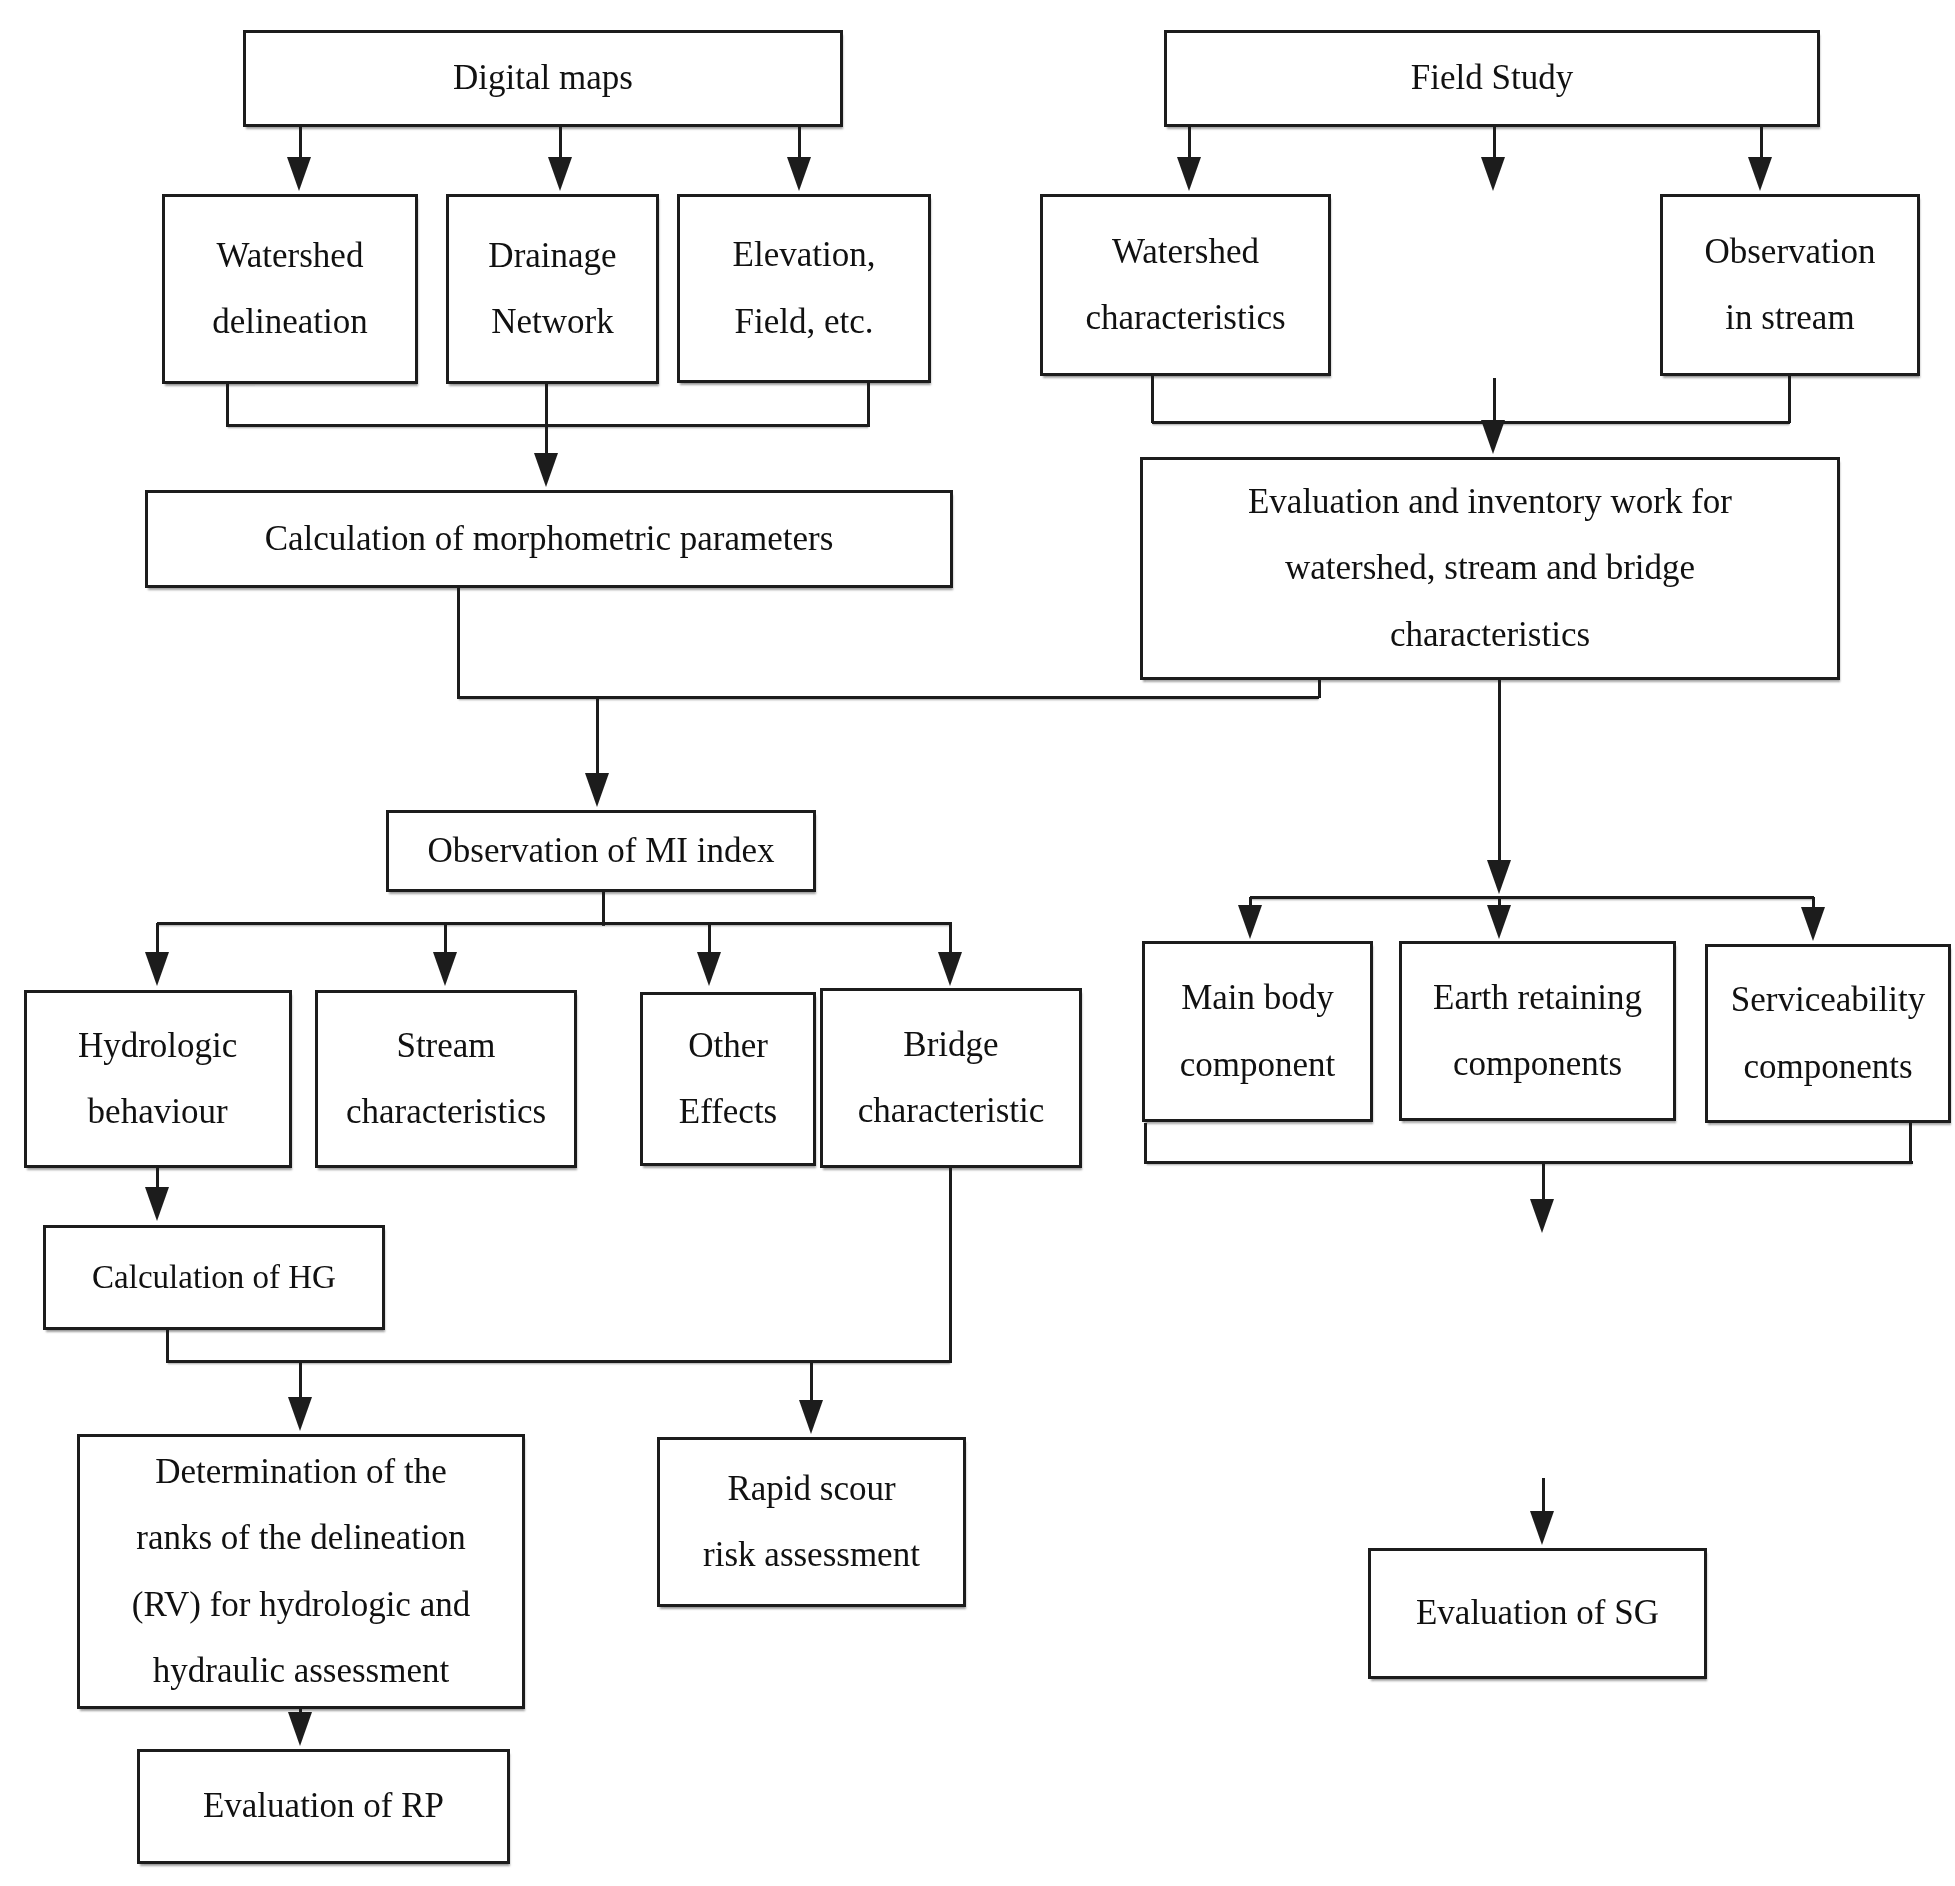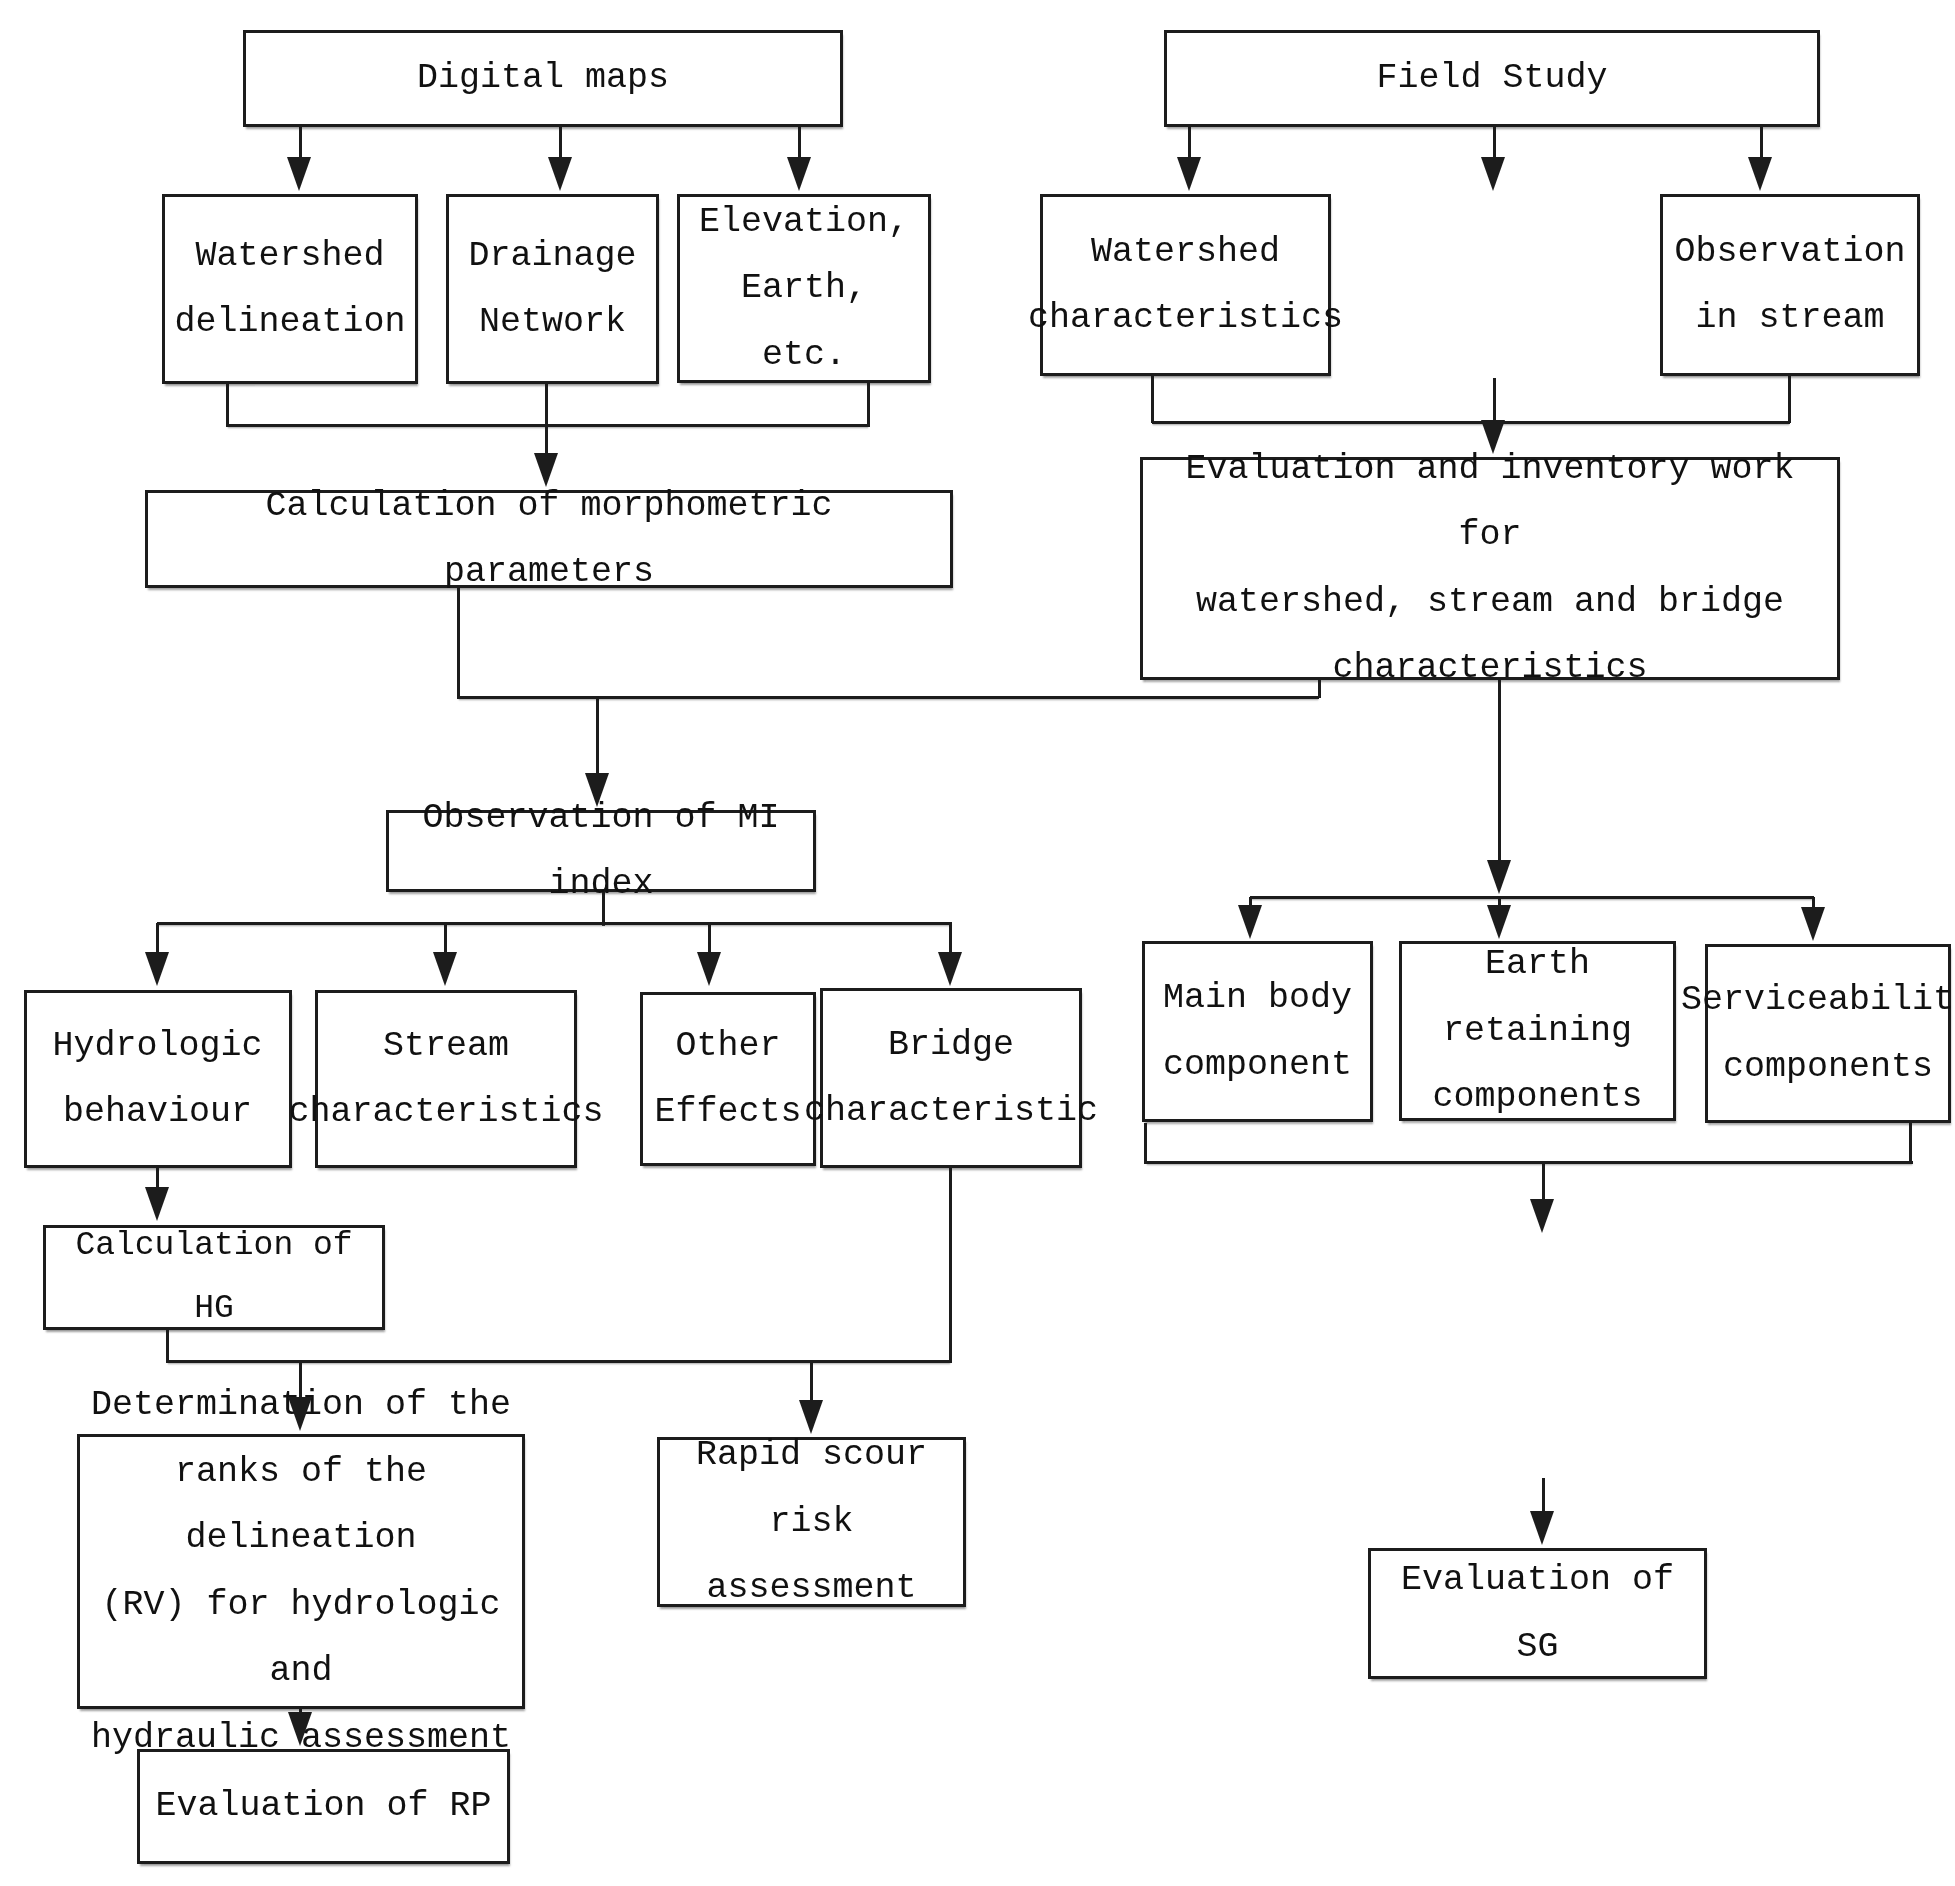--- a/index.html
+++ b/index.html
@@ -1,21 +1,21 @@
 <!DOCTYPE html>
 <html style="--ink: #1c1c1c; --bg: #ffffff;font-size:10.5px"><head>
 <meta charset="utf-8">
 <style>
   :root { --ink:#1c1c1c; --bg:#ffffff; }
   html,body{margin:0;padding:0;background:var(--bg);}
   #canvas{
     position:relative;
     width:1955px;height:1887px;
     background:var(--bg);
-    font-family:Liberation Mono, monospace;
+    font-family:Liberation Serif, serif;
     color:#111;
     overflow:hidden;
   }
   .node{
     position:absolute;
     box-sizing:border-box;
     border:3.3px solid var(--ink);
     background:#fff;
     display:flex;align-items:center;justify-content:center;
     text-align:center;
@@ -49,21 +49,21 @@
   <div class="node" style="left:162px;top:194px;width:256px;height:190px">
       <span>Watershed
 delineation</span>
     </div>
   <div class="node" style="left:446px;top:194px;width:213px;height:190px">
       <span>Drainage
 Network</span>
     </div>
   <div class="node" style="left:677px;top:194px;width:254px;height:189px">
       <span>Elevation,
-Earth, etc.</span>
+Field, etc.</span>
     </div>
 
   <div class="node" style="left:1040px;top:194px;width:291px;height:182px">
       <span>Watershed
 characteristics</span>
     </div>
   <div class="node" style="left:1660px;top:194px;width:260px;height:182px">
       <span>Observation
 in stream</span>
     </div>

